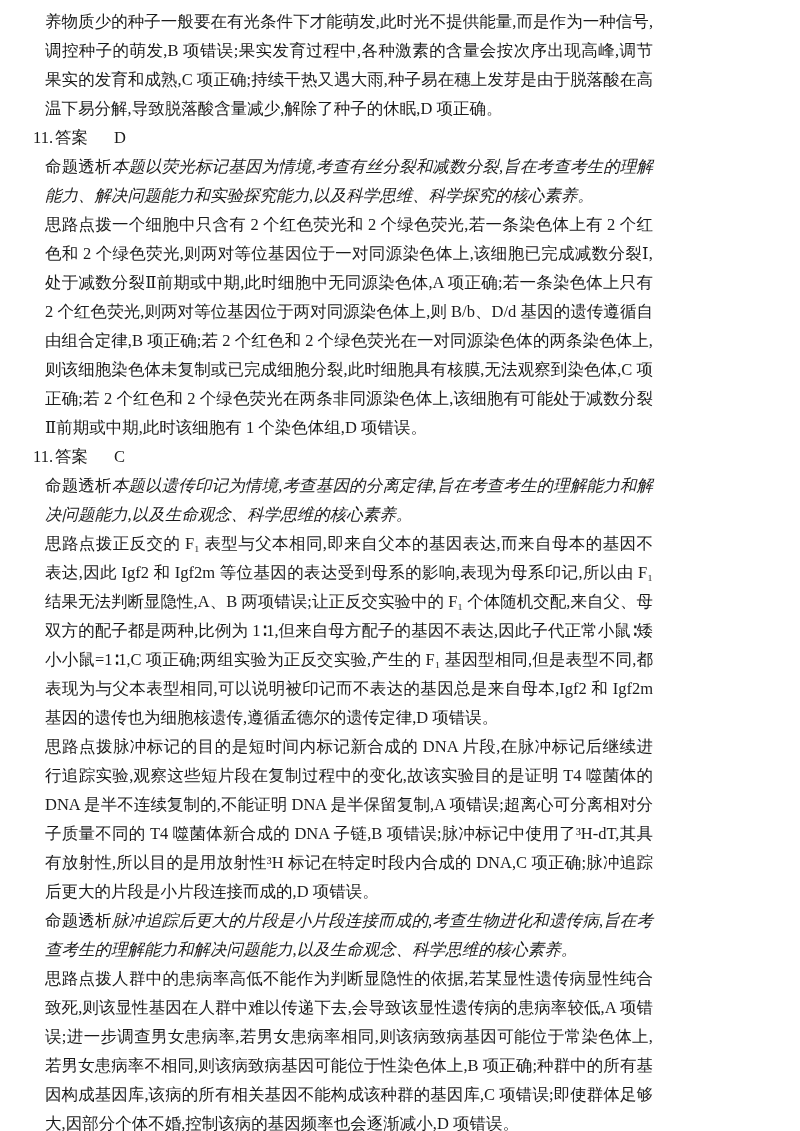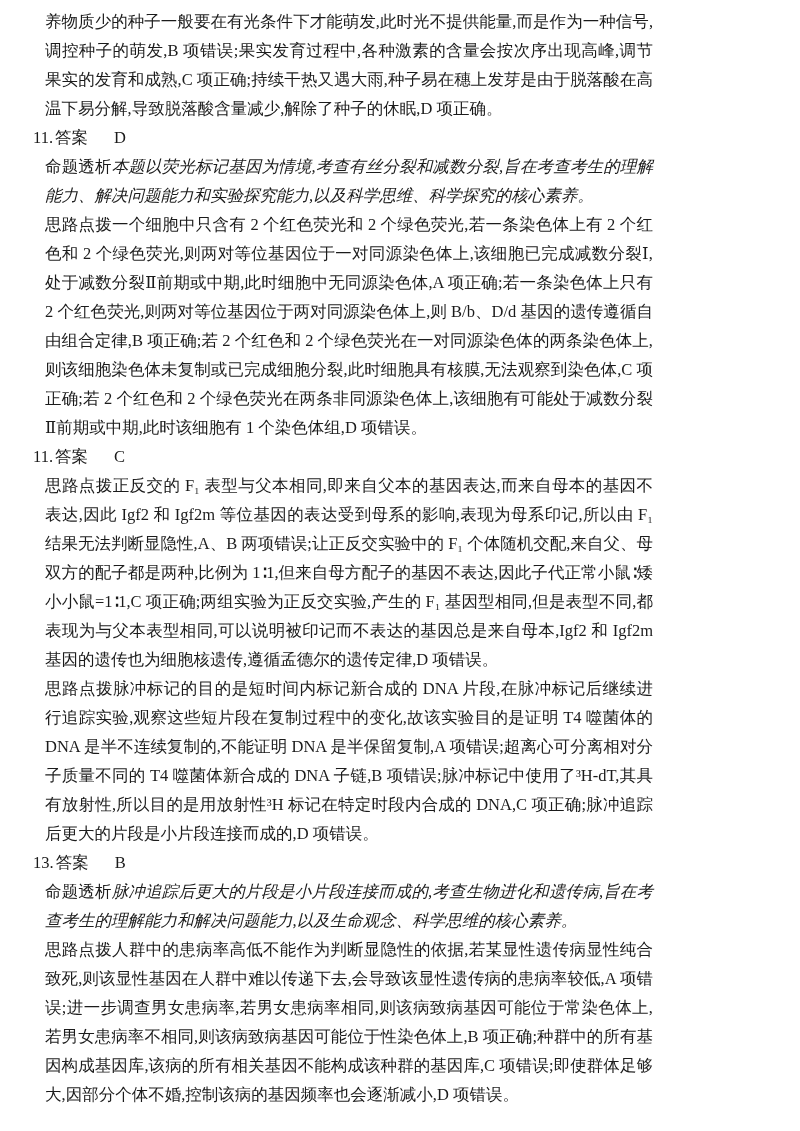--- a/index.html
+++ b/index.html
@@ -68,35 +68,35 @@
     </p>
     <p class="indent-body song">
       <span class="sec-label">思路点拨</span><span>一个细胞中只含有 2 个红色荧光和 2 个绿色荧光,若一条染色体上有 2 个红色和 2 个绿色荧光,则两对等位基因位于一对同源染色体上,该细胞已完成减数分裂Ⅰ,处于减数分裂Ⅱ前期或中期,此时细胞中无同源染色体,A 项正确;若一条染色体上只有 2 个红色荧光,则两对等位基因位于两对同源染色体上,则 B/b、D/d 基因的遗传遵循自由组合定律,B 项正确;若 2 个红色和 2 个绿色荧光在一对同源染色体的两条染色体上,则该细胞染色体未复制或已完成细胞分裂,此时细胞具有核膜,无法观察到染色体,C 项正确;若 2 个红色和 2 个绿色荧光在两条非同源染色体上,该细胞有可能处于减数分裂Ⅱ前期或中期,此时该细胞有 1 个染色体组,D 项错误。</span>
     </p>
   </div>
 
   <div>
     <p class="answer-line">
       <span class="answer-num">11.</span><span class="answer-label">答案</span><span class="answer-value">C</span>
     </p>
+    <p class="indent-body kai">
+      <span class="sec-label">命题透析</span><span>本题以遗传印记为情境,考查基因的分离定律,旨在考查考生的理解能力和解决问题能力,以及生命观念、科学思维的核心素养。</span>
+    </p>
     <p class="indent-body song">
       <span class="sec-label">思路点拨</span><span>正反交的 F₁ 表型与父本相同,即来自父本的基因表达,而来自母本的基因不表达,因此 Igf2 和 Igf2m 等位基因的表达受到母系的影响,表现为母系印记,所以由 F₁ 结果无法判断显隐性,A、B 两项错误;让正反交实验中的 F₁ 个体随机交配,来自父、母双方的配子都是两种,比例为 1∶1,但来自母方配子的基因不表达,因此子代正常小鼠∶矮小小鼠=1∶1,C 项正确;两组实验为正反交实验,产生的 F₁ 基因型相同,但是表型不同,都表现为与父本表型相同,可以说明被印记而不表达的基因总是来自母本,Igf2 和 Igf2m 基因的遗传也为细胞核遗传,遵循孟德尔的遗传定律,D 项错误。</span>
     </p>
   </div>
 
   <div>
     <p class="indent-body song">
       <span class="sec-label">思路点拨</span><span>脉冲标记的目的是短时间内标记新合成的 DNA 片段,在脉冲标记后继续进行追踪实验,观察这些短片段在复制过程中的变化,故该实验目的是证明 T4 噬菌体的 DNA 是半不连续复制的,不能证明 DNA 是半保留复制,A 项错误;超离心可分离相对分子质量不同的 T4 噬菌体新合成的 DNA 子链,B 项错误;脉冲标记中使用了³H-dT,其具有放射性,所以目的是用放射性³H 标记在特定时段内合成的 DNA,C 项正确;脉冲追踪后更大的片段是小片段连接而成的,D 项错误。</span>
     </p>
   </div>
 
   <div>
-    <p class="answer-line">
-      <span class="answer-num">13.</span><span class="answer-label">答案</span><span class="answer-value">B</span>
-    </p>
     <p class="indent-body kai">
       <span class="sec-label">命题透析</span><span>脉冲追踪后更大的片段是小片段连接而成的,考查生物进化和遗传病,旨在考查考生的理解能力和解决问题能力,以及生命观念、科学思维的核心素养。</span>
     </p>
     <p class="indent-body song">
       <span class="sec-label">思路点拨</span><span>人群中的患病率高低不能作为判断显隐性的依据,若某显性遗传病显性纯合致死,则该显性基因在人群中难以传递下去,会导致该显性遗传病的患病率较低,A 项错误;进一步调查男女患病率,若男女患病率相同,则该病致病基因可能位于常染色体上,若男女患病率不相同,则该病致病基因可能位于性染色体上,B 项正确;种群中的所有基因构成基因库,该病的所有相关基因不能构成该种群的基因库,C 项错误;即使群体足够大,因部分个体不婚,控制该病的基因频率也会逐渐减小,D 项错误。</span>
     </p>
   </div>
 
 </div>
 

